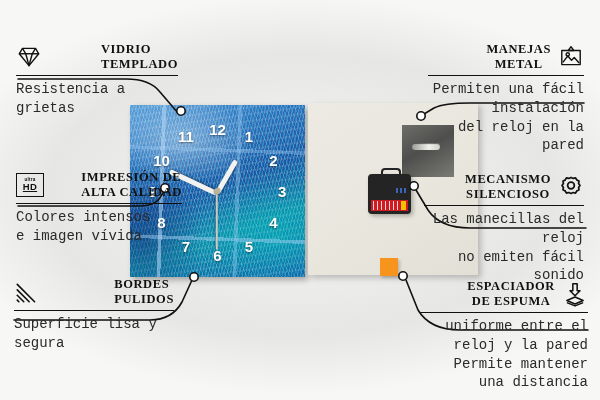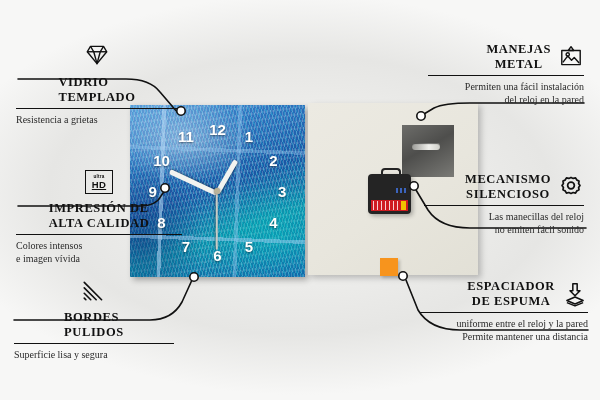--- a/index.html
+++ b/index.html
@@ -93,33 +93,33 @@
     position:absolute;left:72px;top:155px;width:18px;height:18px;background:#f7941d;
     box-shadow:2px 2px 3px rgba(0,0,0,.20);
   }
 
   
   #leaders{position:absolute;inset:0;width:600px;height:400px;pointer-events:none;}
 
   
   .callout{position:absolute;}
   .callout .head{display:flex;align-items:center;gap:7px;}
-  .callout.left .head{justify-content:space-between;flex-direction:column;}
+  .callout.left .head{justify-content:space-between;}
   .callout.right .head{justify-content:flex-end;}
   .titles{
     font-family:"Liberation Serif",serif;
     font-weight:700;font-size:12.5px;letter-spacing:.6px;color:#111;
     line-height:1.18;text-transform:uppercase;
   }
   .callout.left .titles{text-align:left;}
   .callout.right .titles{text-align:center;}
   .rule{height:1.6px;background:#111;margin:3px 0 4px;}
   .desc{
-    font-family:Liberation Serif, serif;
-    font-size:10px;color:#2a2a2a;line-height:1.34;
+    font-family:Liberation Mono, monospace;
+    font-size:14px;color:#2a2a2a;line-height:1.34;
   }
   .callout.right .desc{text-align:right;}
   .ic{width:26px;height:26px;flex:0 0 26px;display:block;}
 
   .hd-box{
     width:26px;height:22px;border:1.6px solid #111;display:flex;flex-direction:column;
     align-items:center;justify-content:center;line-height:1;
   }
   .hd-box .u{font-family:"Liberation Sans",sans-serif;font-size:4.6px;font-weight:700;letter-spacing:.2px;color:#111;}
   .hd-box .h{font-family:"Liberation Sans",sans-serif;font-size:9.5px;font-weight:700;letter-spacing:.3px;color:#111;text-decoration:underline;}

